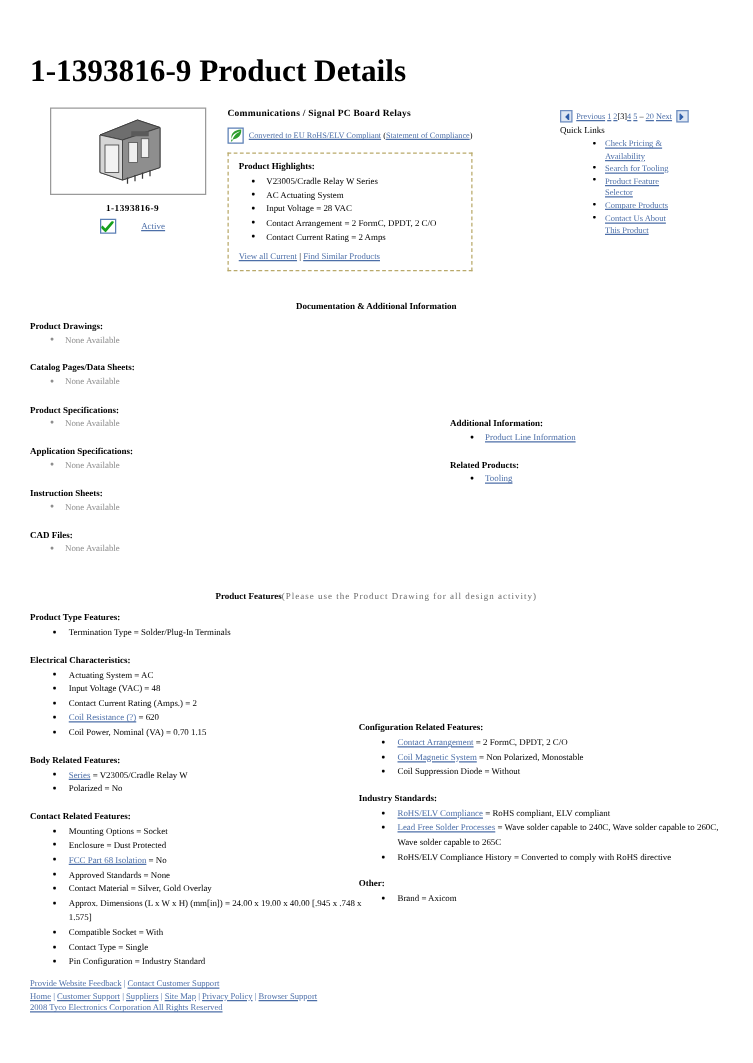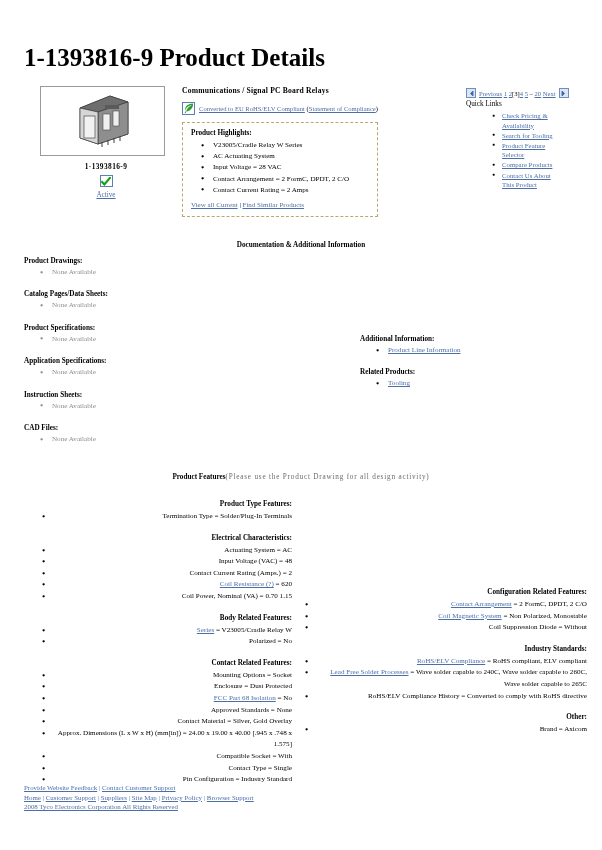--- a/index.html
+++ b/index.html
@@ -51,21 +51,21 @@
   .relay-svg { position: absolute; left: 50%; top: 50%; transform: translate(-50%,-50%); }
   .prod-num {
     text-align: center;
     font-weight: bold;
     font-size: 7.4px;
     letter-spacing: .4px;
     margin-top: 6px;
   }
   .status-row {
     display: flex; align-items: center; justify-content: center;
-    gap: 4px; margin-top: 4px; flex-direction: column;
+    gap: 20px; margin-top: 4px;
   }
   .chk-box {
     width: 13px; height: 12px;
     border: 1px solid #5b7fb5;
     background: #fff;
     display: flex; align-items: center; justify-content: center;
   }
 
   
   .mid-col { width: 248px; flex: 0 0 248px; margin-left: 10px; }
@@ -98,21 +98,21 @@
     font-size: 7.1px;
   }
   ul.hl li:before {
     content: "\25CF";
     position: absolute; left: 0; top: -0.5px;
     font-size: 5.4px;
   }
   .hl-links { margin-top: 5px; font-size: 7px; }
 
   
-  .right-col { margin-left: 36px; flex: 1; padding-top: 2px; }
+  .right-col { margin-left: 18px; flex: 1; padding-top: 2px; }
   .pager {
     display: flex; align-items: center; gap: 1px;
     font-size: 6.6px;
     margin-bottom: 2px;
   }
   .arrow-btn {
     width: 10px; height: 10px;
     border: 1px solid #6f8ec0;
     background: #dde6f3;
     display: inline-flex; align-items: center; justify-content: center;
@@ -156,21 +156,21 @@
   ul.lst li {
     position: relative; padding-left: 12px;
     line-height: 10.4px; font-size: 7.1px;
   }
   ul.lst li:before {
     content: "\25CF"; position: absolute; left: 0; top: -0.5px; font-size: 5.4px;
   }
   .none { color: #8d8d8d; }
 
   
-  .feat-wrap { position: relative; margin-top: 19px; padding-left: 14px; text-align: right; }
+  .feat-wrap { position: relative; margin-top: 9px; padding-left: 14px; }
   .feat-left { width: 268px; }
   .feat-right { position: absolute; left: 277px; top: 88px; width: 300px; }
   .feat-grp { margin-bottom: 11px; }
   .feat-grp .grp-h { margin-bottom: 3px; }
   ul.feat { list-style: none; margin: 0; padding: 0 0 0 18px; }
   ul.feat li {
     position: relative; padding-left: 13px;
     line-height: 11.6px; font-size: 7.1px;
   }
   ul.feat li:before {

